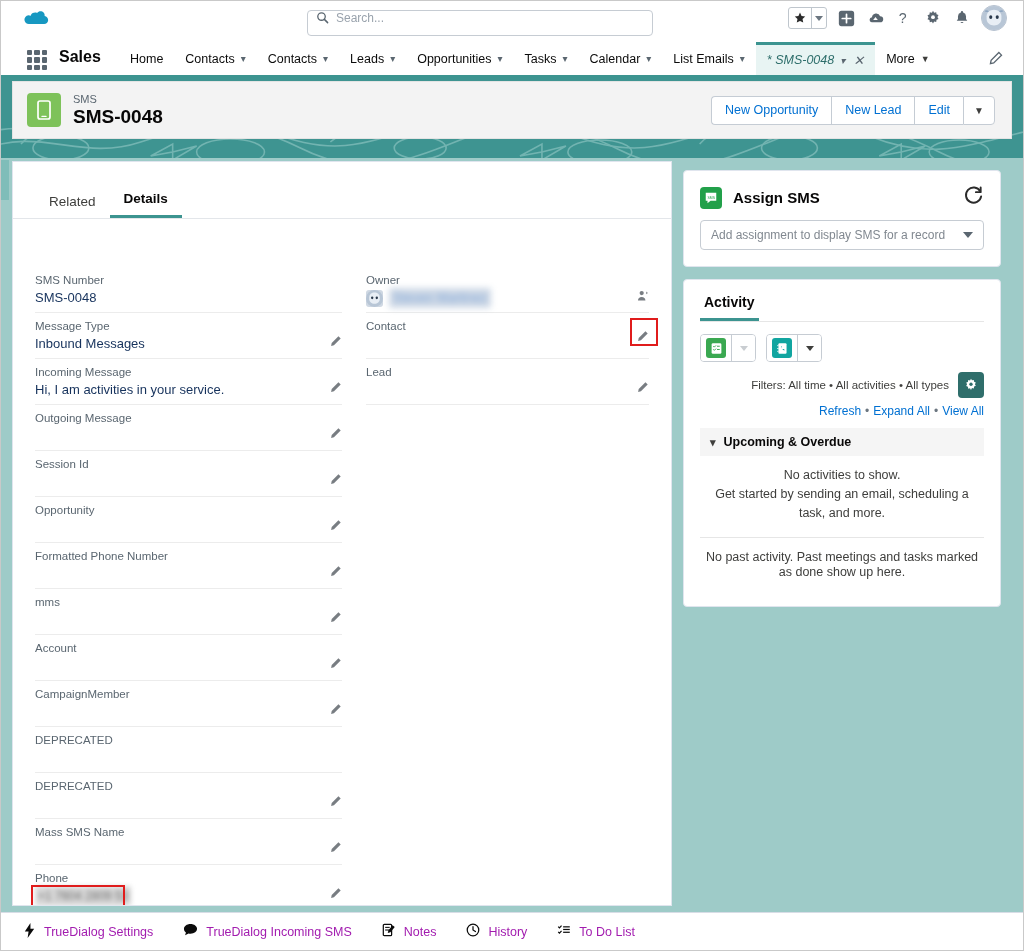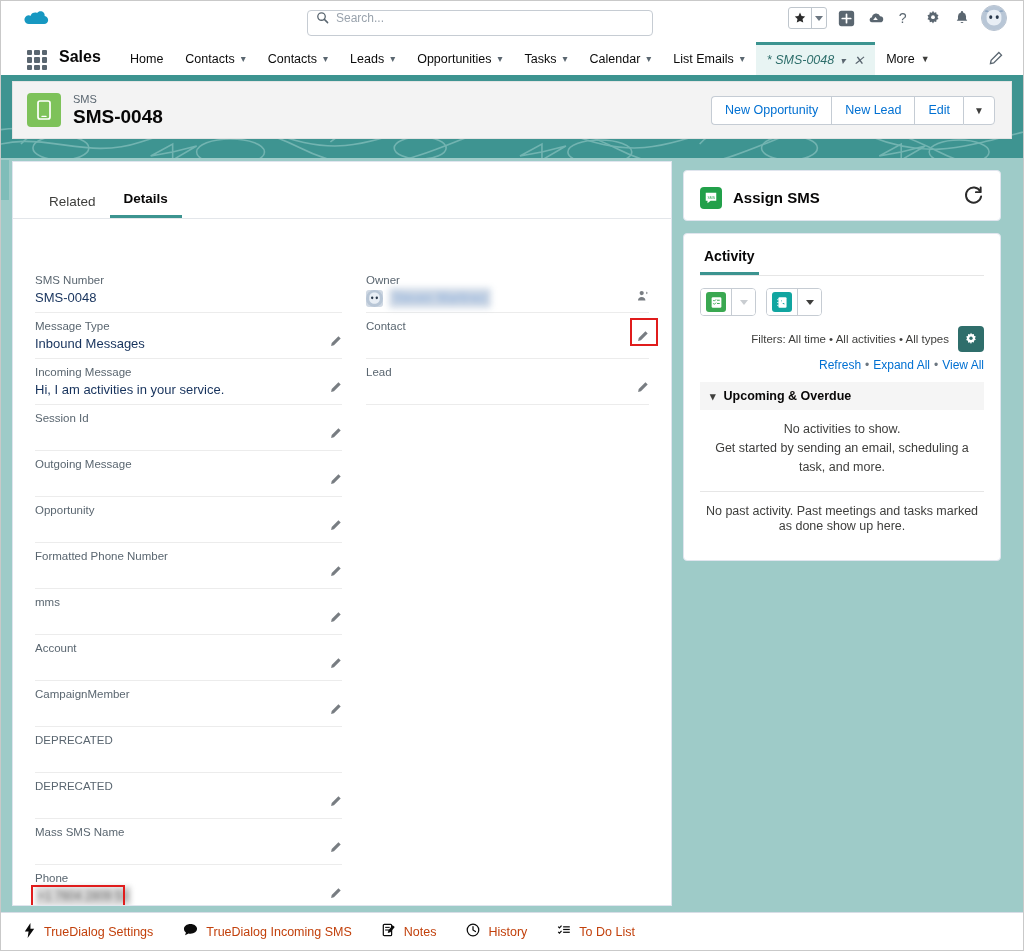--- a/index.html
+++ b/index.html
@@ -128,21 +128,21 @@
   .links .sep { color:#6b7680; margin:0 4px; }
   .upcoming { margin:0 16px; background:#f5f5f5; height:28px; display:flex; align-items:center;
               gap:8px; padding:0 10px; font-size:12.5px; font-weight:bold; color:#080707; }
   .emptytxt { text-align:center; font-size:12.5px; color:#3e3e3c; padding:10px 26px 0; line-height:19px; }
   .hr { height:1px; background:#e6e6e6; margin:14px 16px 0; }
   .pastxt { text-align:center; font-size:12.5px; color:#3e3e3c; padding:12px 14px 26px; line-height:15px; }
 
   
   .utilbar { position:absolute; left:0; right:0; bottom:0; height:38px; background:#fff;
              border-top:1px solid #d8dde6; display:flex; align-items:center; padding-left:22px; gap:30px; }
-  .util { display:flex; align-items:center; gap:8px; font-size:12.5px; color:#c2410c; cursor:pointer; }
+  .util { display:flex; align-items:center; gap:8px; font-size:12.5px; color:#a21caf; cursor:pointer; }
   .scroll-left { position:absolute; left:0; top:2px; width:8px; height:40px; background:#7fbdb9; }
 </style>
 </head>
 <body>
 
 <div class="app">
 
   <div class="gheader">
     <svg class="sf-logo" viewBox="0 0 40 30">
       <path d="M14 9c1.6-2.4 4.6-3.4 7.3-2.3 1.4-1.9 3.9-2.6 6-1.6 2 .9 3.2 3 2.9 5.2 2.4.3 4.2 2.4 4.1 4.9-.1 2.6-2.3 4.7-4.9 4.6H12.2c-2.9.3-5.5-1.8-5.8-4.7-.3-2.9 1.8-5.5 4.7-5.8 1 0 1.9.2 2.9.7z" fill="#1798c1"></path>
@@ -342,29 +342,29 @@
 
           <div class="field">
             <div class="flabel">Incoming Message</div>
             <div class="fvalue">Hi, I am activities in your service.</div>
             <span class="pencil"><svg width="13" height="13" viewBox="0 0 16 16">
                   <path d="M11.6 1.6l2.8 2.8-8.3 8.3-3.5.7.7-3.5z" fill="#787d82"></path>
                 </svg></span>
           </div>
 
           <div class="field">
+            <div class="flabel">Outgoing Message</div>
+            <div class="fvalue"></div>
+            <span class="pencil"><svg width="13" height="13" viewBox="0 0 16 16">
+                  <path d="M11.6 1.6l2.8 2.8-8.3 8.3-3.5.7.7-3.5z" fill="#787d82"></path>
+                </svg></span>
+          </div>
+
+          <div class="field">
             <div class="flabel">Session Id</div>
-            <div class="fvalue"></div>
-            <span class="pencil"><svg width="13" height="13" viewBox="0 0 16 16">
-                  <path d="M11.6 1.6l2.8 2.8-8.3 8.3-3.5.7.7-3.5z" fill="#787d82"></path>
-                </svg></span>
-          </div>
-
-          <div class="field">
-            <div class="flabel">Outgoing Message</div>
             <div class="fvalue"></div>
             <span class="pencil"><svg width="13" height="13" viewBox="0 0 16 16">
                   <path d="M11.6 1.6l2.8 2.8-8.3 8.3-3.5.7.7-3.5z" fill="#787d82"></path>
                 </svg></span>
           </div>
 
           <div class="field">
             <div class="flabel">Opportunity</div>
             <div class="fvalue"></div>
             <span class="pencil"><svg width="13" height="13" viewBox="0 0 16 16">
@@ -493,20 +493,24 @@
               </svg>
           </span>
           <span class="assigntitle">Assign SMS</span>
           <span class="refresh">
             <svg width="21" height="21" viewBox="0 0 22 22">
                 <path d="M18 6.5A8 8 0 1019 12" fill="none" stroke="#2b2b2b" stroke-width="2" stroke-linecap="round"></path>
                 <path d="M18.5 2.5v5h-5" fill="none" stroke="#2b2b2b" stroke-width="2" stroke-linecap="round" stroke-linejoin="round"></path>
               </svg>
           </span>
         </div>
+        <div class="combo">
+          <span>Add assignment to display SMS for a record</span>
+          <span class="dc"></span>
+        </div>
       </div>
 
       <div class="panel">
         <div class="acthead">
           <div class="acttabs">
             <div class="acttab">Activity</div>
           </div>
         </div>
 
         <div class="actbtns">

